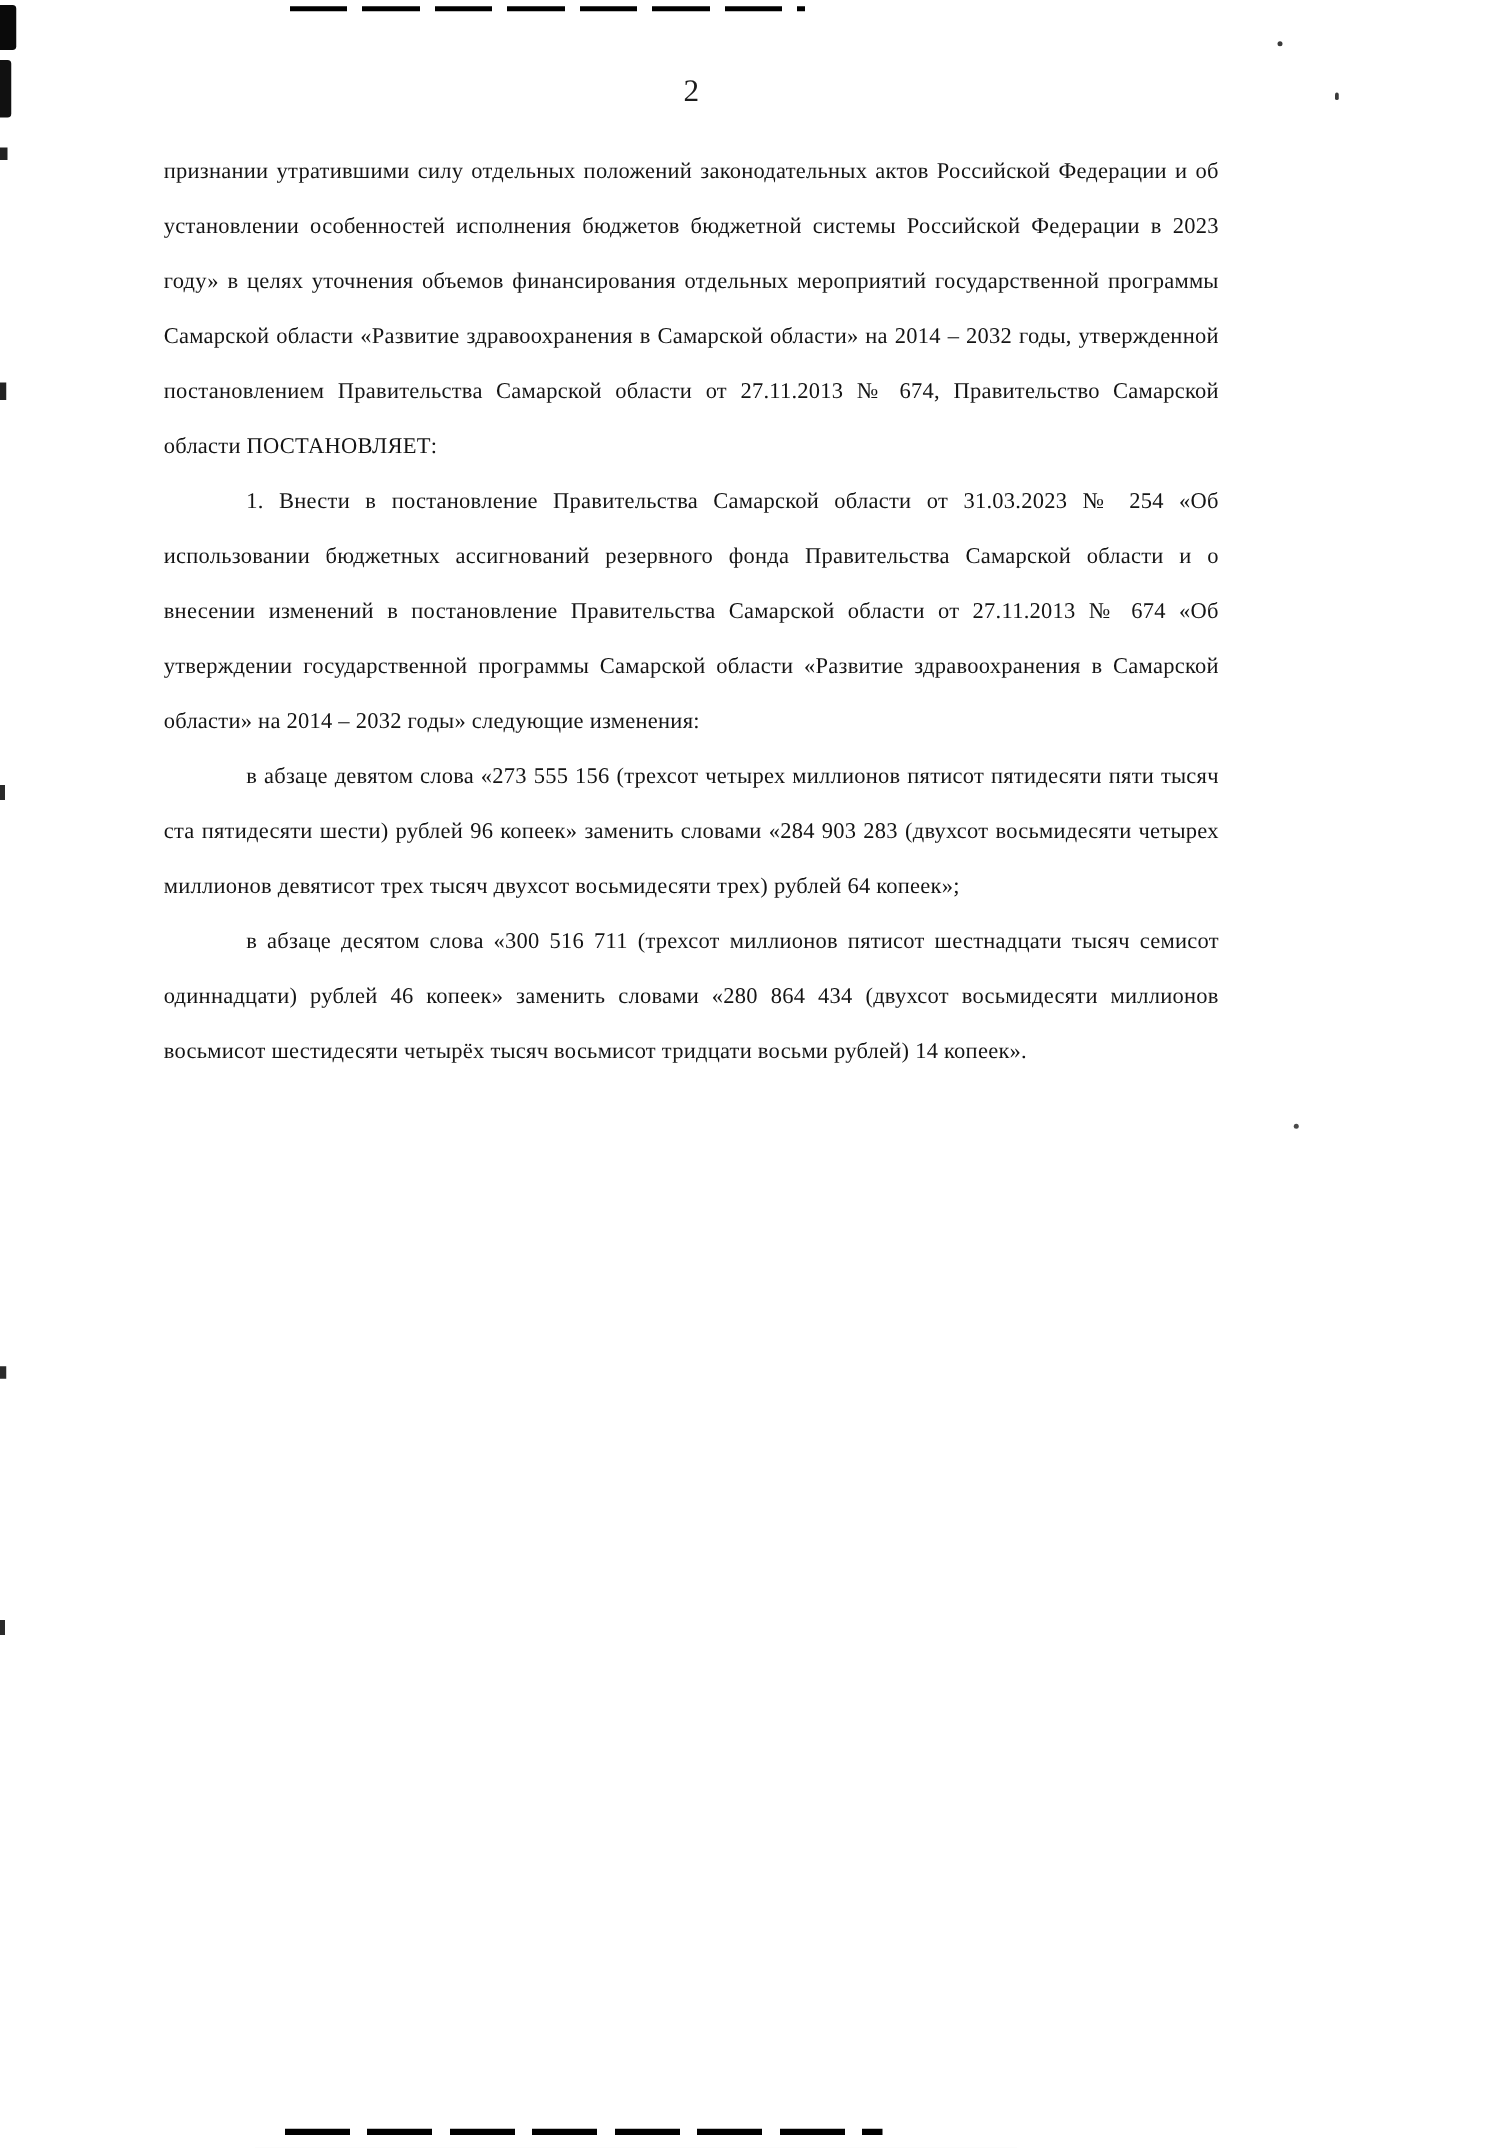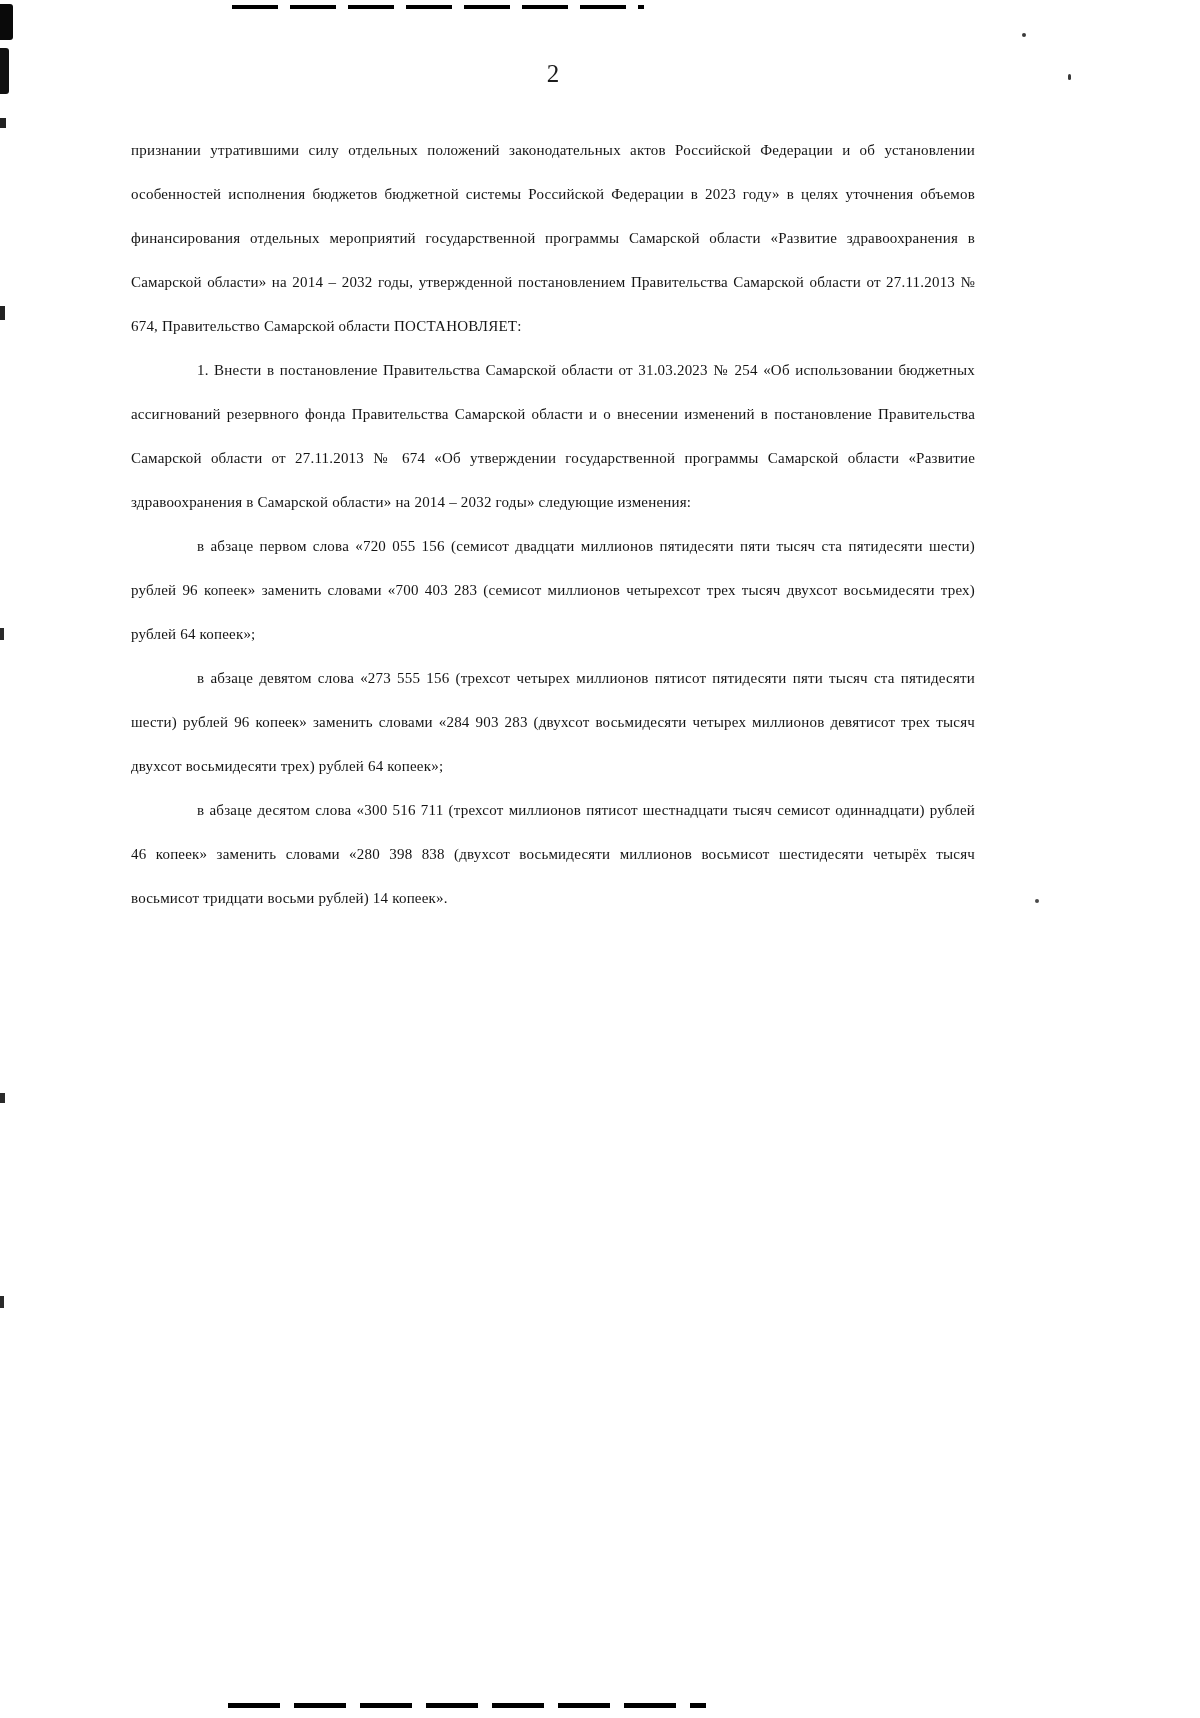--- a/index.html
+++ b/index.html
@@ -24,24 +24,24 @@
     position: absolute;
     top: 60px;
     left: 131px;
     width: 844px;
     text-align: center;
     font-size: 25px;
     color: #1c1c1c;
   }
   .content {
     position: absolute;
-    top: 128px;
+    top: 114px;
     left: 131px;
     width: 844px;
-    font-size: 15px;
+    font-size: 18px;
     line-height: 44px;
     letter-spacing: 0.2px;
     text-align: justify;
     color: #141414;
   }
   .content p { margin: 0; }
   .content p.indent { text-indent: 66px; }
 
   
   .artifact { position: absolute; background: #0a0a0a; }
@@ -80,18 +80,17 @@
   <div class="artifact tick-5"></div>
   <div class="artifact dot-1"></div>
   <div class="artifact dot-2"></div>
   <div class="artifact dot-3"></div>
 
   <div class="page-number">2</div>
 
   <div class="content">
     <p>признании утратившими силу отдельных положений законодательных актов Российской Федерации и об установлении особенностей исполнения бюджетов бюджетной системы Российской Федерации в 2023 году» в целях уточнения объемов финансирования отдельных мероприятий государственной программы Самарской области «Развитие здравоохранения в Самарской области» на 2014 – 2032 годы, утвержденной постановлением Правительства Самарской области от 27.11.2013 № 674, Правительство Самарской области ПОСТАНОВЛЯЕТ:</p>
     <p class="indent">1. Внести в постановление Правительства Самарской области от 31.03.2023 № 254 «Об использовании бюджетных ассигнований резервного фонда Правительства Самарской области и о внесении изменений в постановление Правительства Самарской области от 27.11.2013 № 674 «Об утверждении государственной программы Самарской области «Развитие здравоохранения в Самарской области» на 2014 – 2032 годы» следующие изменения:</p>
-    <p class="indent">в абзаце первом слова «720 055 156 (семисот двадцати миллионов пятидесяти пяти тысяч ста пятидесяти шести) рублей 96 копеек» заменить словами «700 403 283 (семисот миллионов четырехсот трех тысяч двухсот восьмидесяти трех) рублей 64 копеек»;</p>
     <p class="indent">в абзаце девятом слова «273 555 156 (трехсот четырех миллионов пятисот пятидесяти пяти тысяч ста пятидесяти шести) рублей 96 копеек» заменить словами «284 903 283 (двухсот восьмидесяти четырех миллионов девятисот трех тысяч двухсот восьмидесяти трех) рублей 64 копеек»;</p>
-    <p class="indent">в абзаце десятом слова «300 516 711 (трехсот миллионов пятисот шестнадцати тысяч семисот одиннадцати) рублей 46 копеек» заменить словами «280 398 838 (двухсот восьмидесяти миллионов восьмисот шестидесяти четырёх тысяч восьмисот тридцати восьми рублей) 14 копеек».</p>
+    <p class="indent">в абзаце десятом слова «300 516 711 (трехсот миллионов пятисот шестнадцати тысяч семисот одиннадцати) рублей 46 копеек» заменить словами «280 864 434 (двухсот восьмидесяти миллионов восьмисот шестидесяти четырёх тысяч восьмисот тридцати восьми рублей) 14 копеек».</p>
   </div>
 
 </div>
 
 </body></html>

